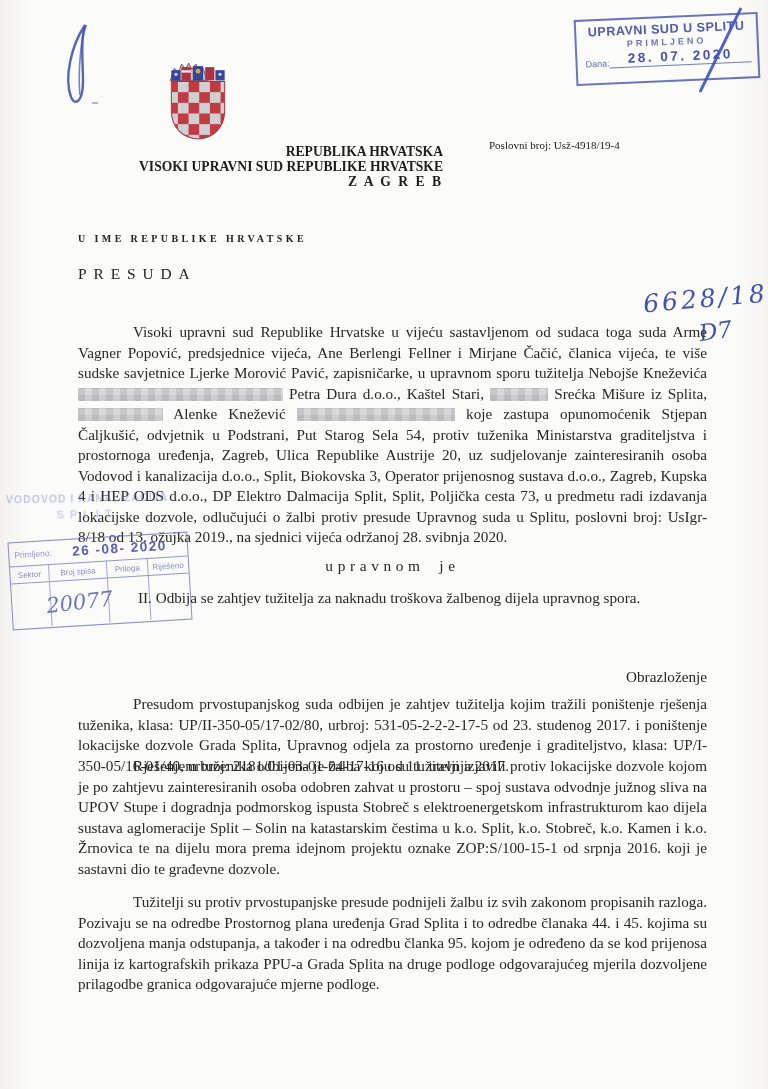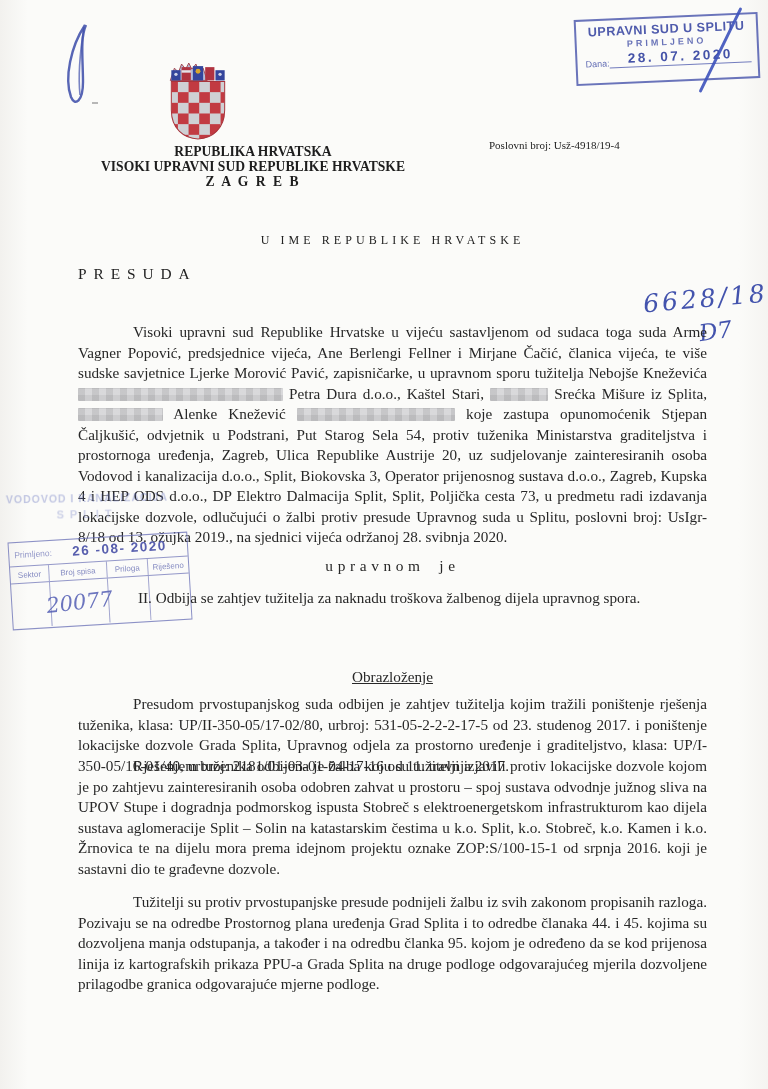--- a/index.html
+++ b/index.html
@@ -3,38 +3,38 @@
 <meta charset="utf-8">
 <style>
   html,body{margin:0;padding:0;background:#dcdcdc;}
   .page{
     position:relative;width:768px;height:1089px;margin:0 auto;overflow:hidden;
     background:linear-gradient(90deg,#f2f1ee 0,#fbfbf9 28px,#fbfbf9 738px,#f5f4f1 768px);
     font-family:"Liberation Serif", serif;color:#272727;
   }
   
   .coat{position:absolute;left:167px;top:62px;width:62px;height:80px;}
-  .hdr{position:absolute;left:63px;top:144px;width:380px;text-align:center;font-weight:bold;color:#1e1e1e;}
+  .hdr{position:absolute;left:63px;top:144px;width:380px;text-align:right;font-weight:bold;color:#1e1e1e;}
   .hdr .l1{font-size:13.6px;line-height:15px;}
   .hdr .l2{font-size:13.6px;line-height:15px;}
   .hdr .l3{font-size:13.6px;line-height:15px;letter-spacing:2px;}
   .hdr .l4{font-size:12px;line-height:14px;}
   .case-no{position:absolute;left:489px;top:139px;font-size:11px;color:#222;}
   
   .flowwrap{position:absolute;left:78px;width:629px;}
-  .title1{top:233px;text-align:center;font-size:12px;letter-spacing:.34em;color:#222;}
+  .title1{top:233px;font-size:10px;letter-spacing:.34em;color:#222;font-weight:bold;}
   .title2{top:265px;text-align:left;font-size:15.4px;letter-spacing:.45em;color:#222;}
   
   .bodytxt{font-size:15.2px;line-height:20.5px;text-align:justify;color:#272727;}
   .bodytxt p{margin:0;text-indent:55px;}
   .p1{top:322px;}
   .presudio{top:556px;text-align:center;font-size:15.4px;letter-spacing:.30em;word-spacing:.4em;}
   .verdict{top:588px;}
   .verdict p{text-indent:60px;}
-  .obraz{top:667px;text-align:center;font-size:15.2px;text-decoration:underline;}
+  .obraz{top:667px;text-align:right;font-size:15.2px;}
   .p2{top:694px;}
   .p3{top:756px;font-family:Liberation Serif, serif;}
   .p4{top:892px;}
   
   .redact{display:inline-block;height:13px;vertical-align:-2px;border-radius:1px;
     background:
       repeating-linear-gradient(90deg,rgba(150,150,152,.32) 0 7px,rgba(205,205,207,.30) 7px 14px),
       repeating-linear-gradient(0deg,#cdcdcf 0 6px,#dedee0 6px 12px);}
   .rw1{width:205px;} .rw2{width:58px;} .rw3{width:85px;} .rw4{width:158px;}
   

